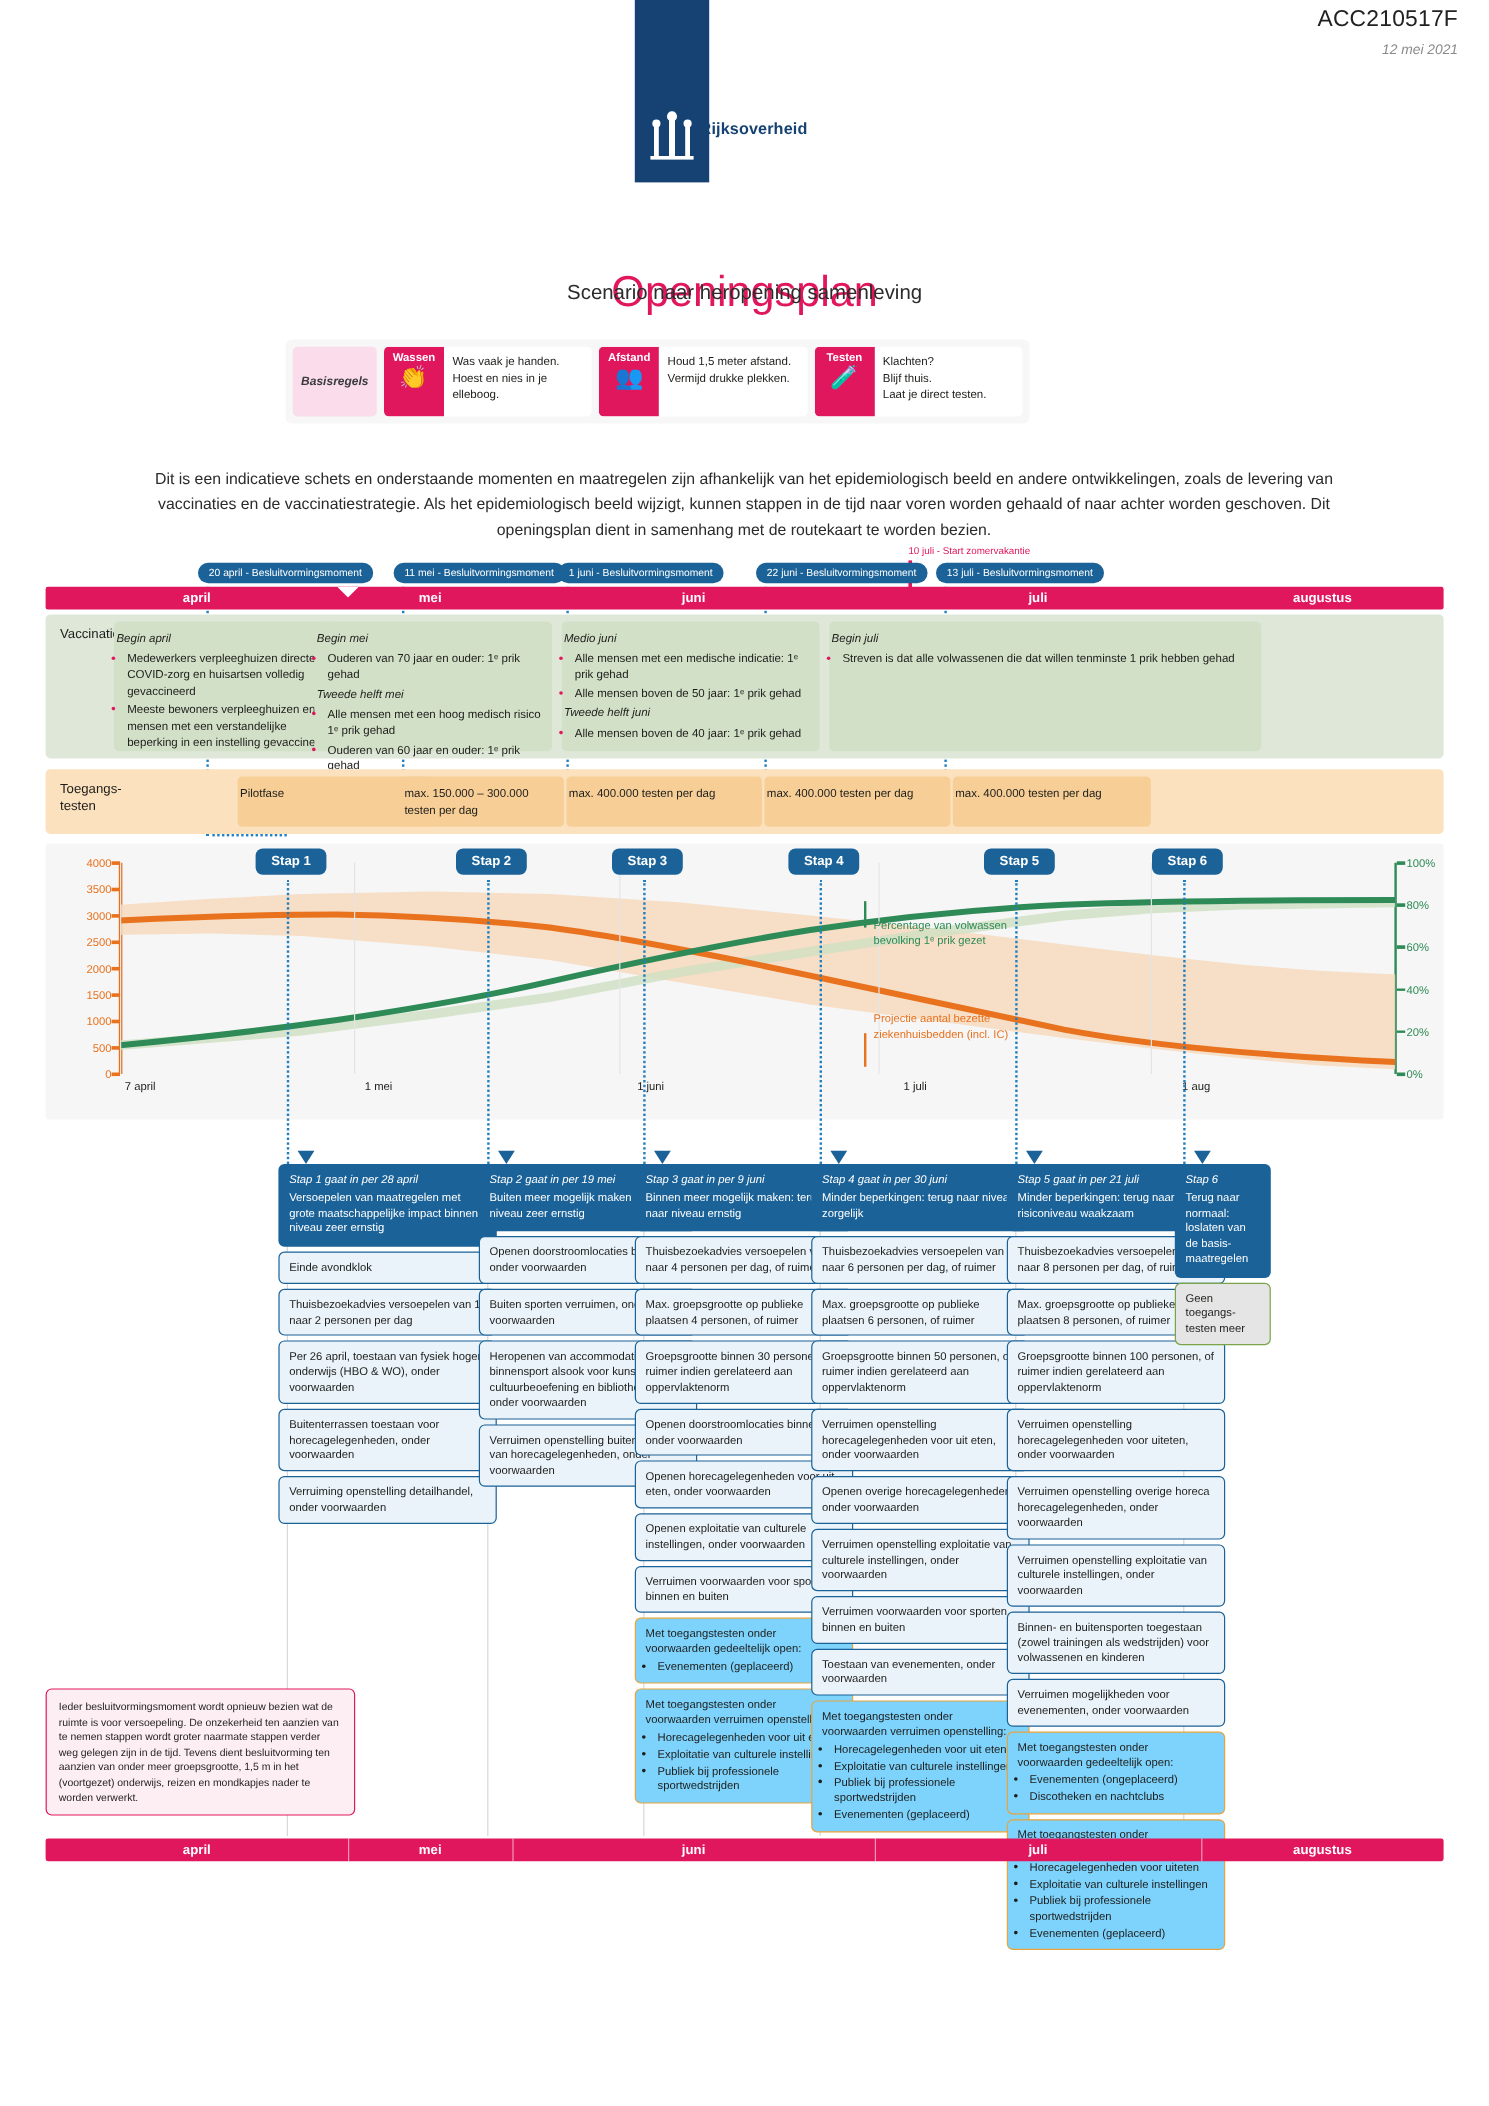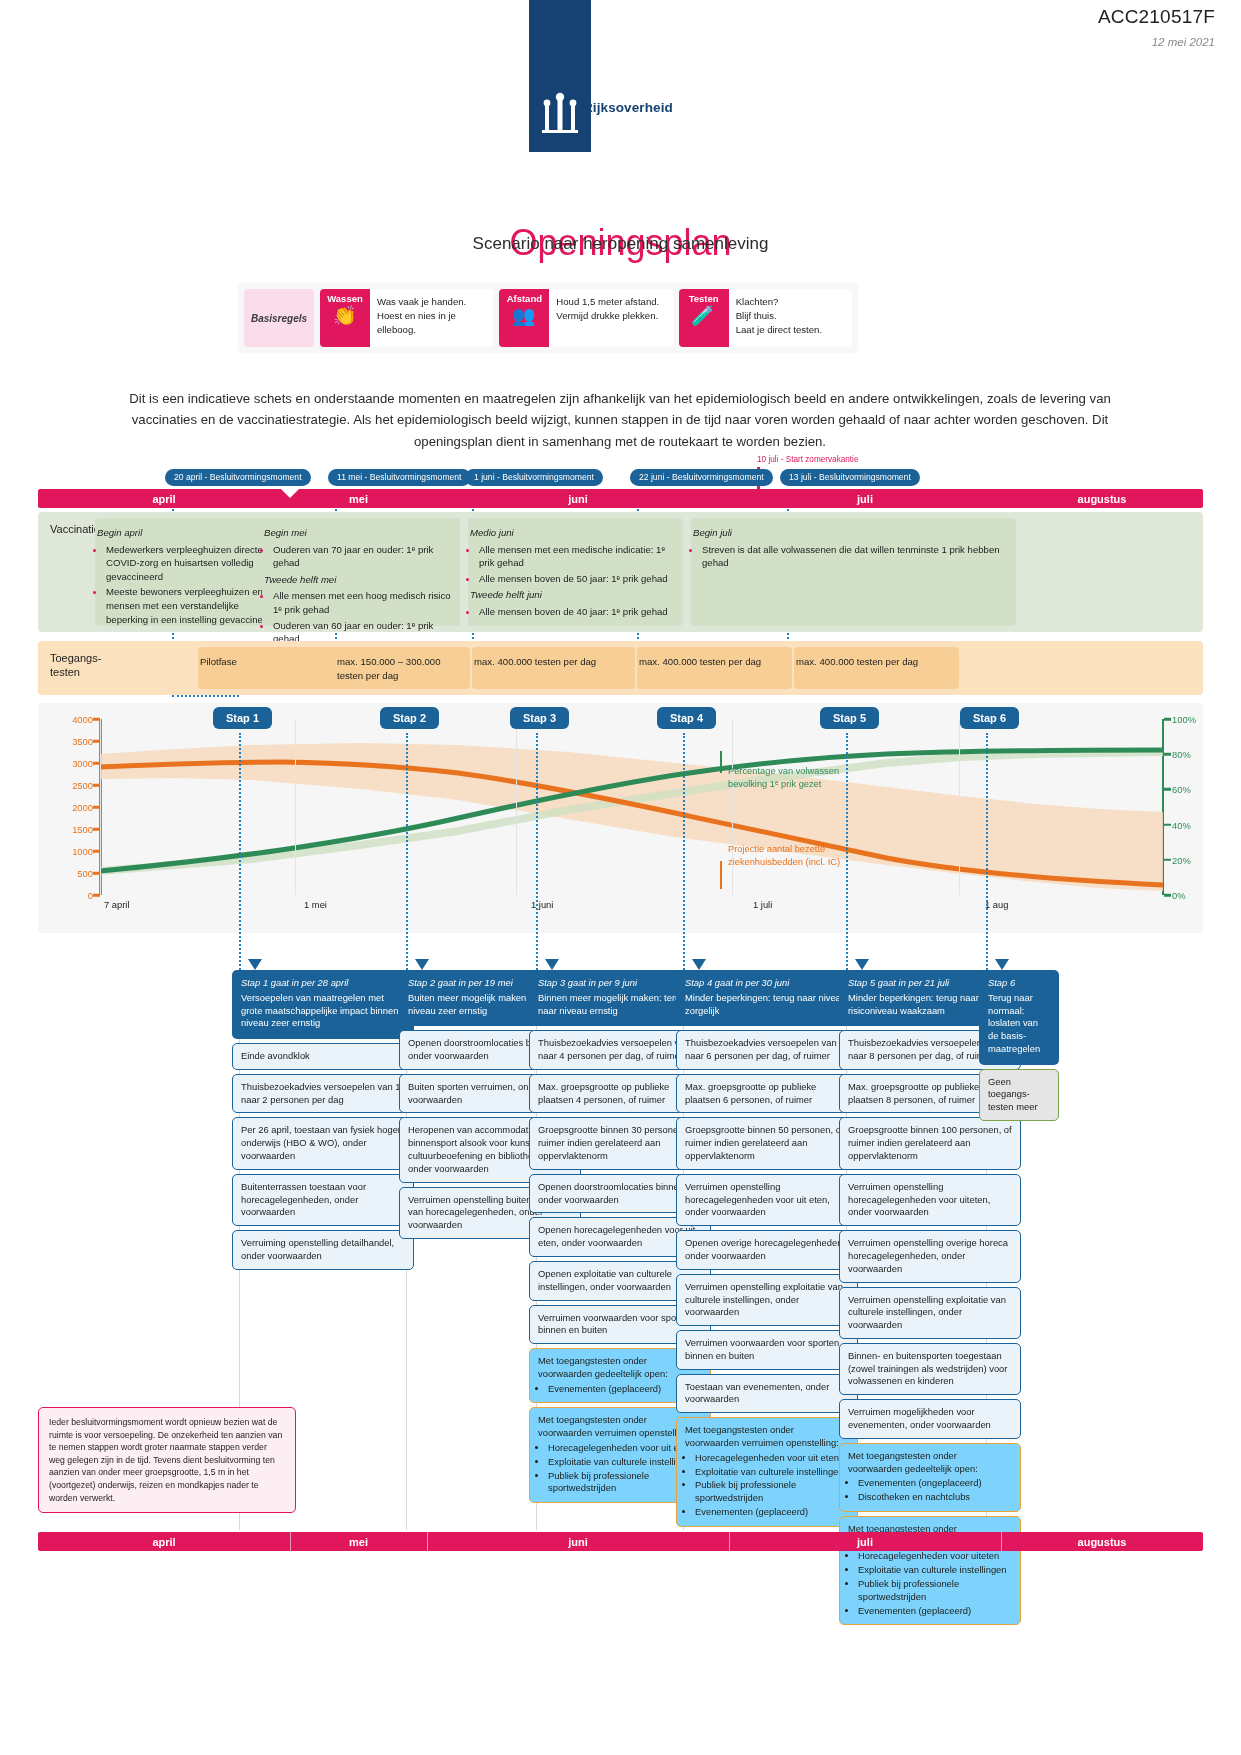--- a/index.html
+++ b/index.html
@@ -331,21 +331,21 @@
       <ul>
         <li>Alle mensen met een medische indicatie: 1ᵉ prik gehad</li>
         <li>Alle mensen boven de 50 jaar: 1ᵉ prik gehad</li>
       </ul>
       <span class="hd" style="margin-top:3px;">Tweede helft juni</span>
       <ul>
         <li>Alle mensen boven de 40 jaar: 1ᵉ prik gehad</li>
       </ul>
     </div>
 
-    <div class="cell cell-vac" style="left:653px; width:325px; height:108px;">
+    <div class="cell cell-vac" style="left:653px; width:360px; height:108px;">
       <span class="hd">Begin juli</span>
       <ul>
         <li>Streven is dat alle volwassenen die dat willen tenminste 1 prik hebben gehad</li>
       </ul>
     </div>
   </div>
 
   <div class="row row-test" style="top:186px; height:54px;">
     <div class="row-label" style="white-space:pre-line;">Toegangs-
 testen</div>

